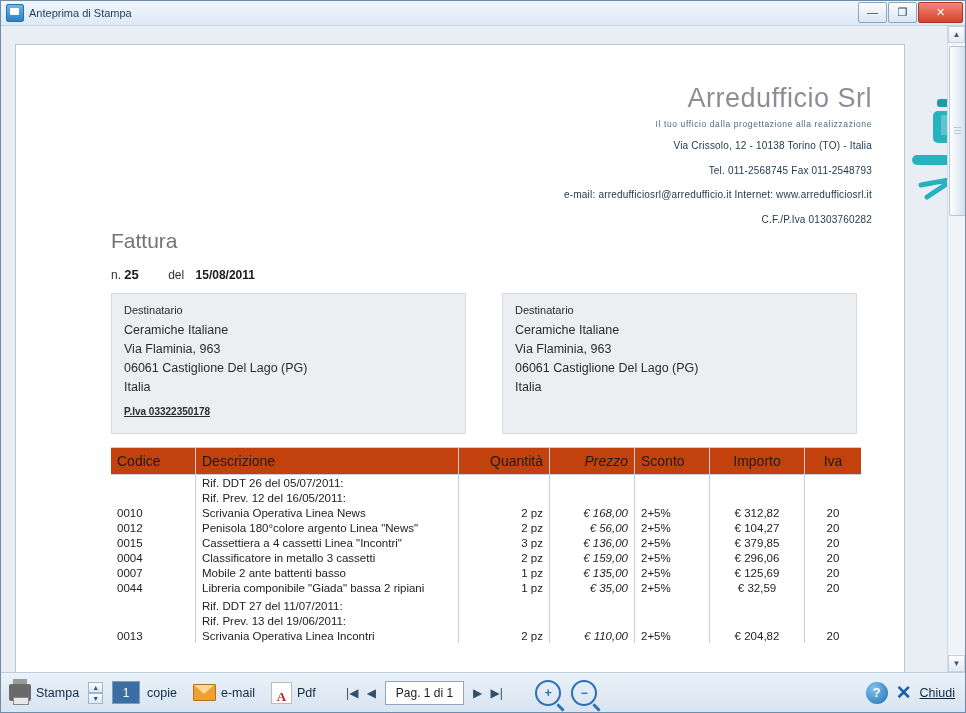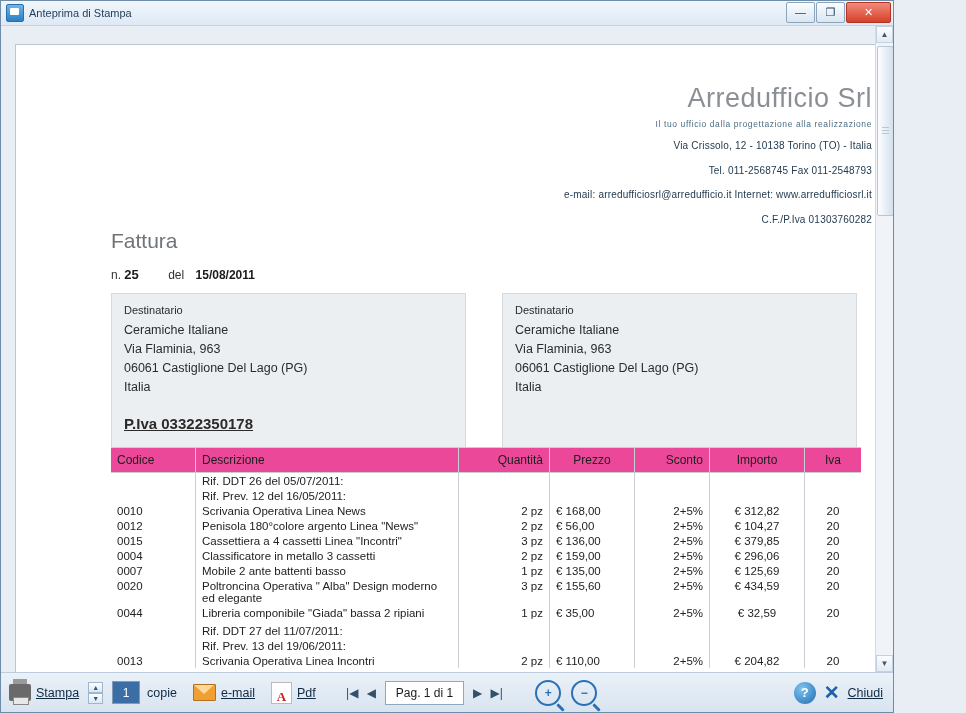--- a/index.html
+++ b/index.html
@@ -2,21 +2,21 @@
 <html><head>
 <meta charset="utf-8">
 <style>
   html,body{margin:0;padding:0;}
   body{
     width:966px;height:713px;overflow:hidden;
     font-family:"Liberation Sans", sans-serif;
     background:#e9eef5;
   }
   .window{
-    position:absolute;left:0;top:0;width:894px;height:713px;
+    position:absolute;left:0;top:0;width:966px;height:713px;
     border:1px solid #6e8ba8;
     background:linear-gradient(#e8eff7,#dce6f1);
     box-sizing:border-box;
     display:flex;flex-direction:column;
   }
   
   .titlebar{
     height:24px;flex:0 0 24px;
     background:linear-gradient(#f0f6fb,#dfe9f4);
     border-bottom:1px solid #c3d3e3;
@@ -96,49 +96,49 @@
   .numline .lbl{color:#333;}
   .numline .del{margin-left:26px;color:#333;}
   .numline .dateval{margin-left:8px;font-weight:bold;}
   .boxes{position:absolute;left:95px;top:248px;width:750px;display:flex;gap:36px;}
   .box{
     width:355px;background:#eceff1;border:1px solid #d6dade;
     padding:8px 12px 14px 12px;box-sizing:border-box;min-height:133px;
     font-size:12.5px;color:#2b2b2b;line-height:1.52;
   }
   .box .cap{font-size:11px;color:#2b2b2b;margin-bottom:2px;}
-  .box .piva{margin-top:16px;font-weight:bold;text-decoration:underline;font-size:15px;}
+  .box .piva{margin-top:7px;font-weight:bold;text-decoration:underline;font-size:10px;}
   
   .tbl{position:absolute;left:95px;top:402px;width:750px;font-size:11.5px;color:#222;}
   .tbl table{border-collapse:collapse;width:100%;}
   .tbl th{
-    font-weight:normal;font-size:12px;color:#1d1d1d;
+    font-weight:normal;font-size:14px;color:#1d1d1d;
     padding:5px 6px;border-top:1px solid #c8ced4;border-bottom:1px solid #c8ced4;
-    background:#ec4899;
+    background:#c2410c;
   }
   .tbl td{padding:1.5px 6px;vertical-align:top;}
   .col-cod{width:72px;text-align:left;}
   .col-desc{text-align:left;}
   .col-qta{width:78px;text-align:right;}
-  .col-prz{width:72px;}
-  .col-sco{width:62px;text-align:right;}
+  .col-prz{width:72px;text-align:right;font-style:italic;}
+  .col-sco{width:62px;text-align:left;}
   .col-imp{width:82px;text-align:center;}
   .col-iva{width:44px;text-align:center;}
   .sep-left{border-left:1px solid #c8ced4;}
   .sep-right{border-right:1px solid #c8ced4;}
   
   .toolbar{
     flex:0 0 39px;height:39px;
     background:linear-gradient(#eaf1f8,#d8e4f0);
     border-top:1px solid #bcccdc;
     display:flex;align-items:center;padding:0 8px;gap:7px;
     position:relative;
   }
   .tb-item{display:flex;align-items:center;gap:5px;font-size:12.5px;color:#102a43;cursor:default;}
-  .tb-item .lbl{text-decoration:underline;}
+  .tb-item .lbl{}
   .spin{display:flex;flex-direction:column;margin-left:2px;}
   .spin div{
     width:15px;height:11px;background:linear-gradient(#fbfdff,#dbe7f3);
     border:1px solid #9fb6cc;box-sizing:border-box;
     display:flex;align-items:center;justify-content:center;font-size:7px;color:#2b5a86;
   }
   .copies-box{
     width:26px;height:21px;border:1px solid #7f9cb8;background:#3b6ea5;color:#fff;
     display:flex;align-items:center;justify-content:center;font-size:12px;margin-left:2px;
   }
@@ -320,29 +320,20 @@
                 <tr>
                   <td class="col-cod">0007</td>
                   <td class="col-desc sep-left sep-right">Mobile 2 ante battenti basso</td>
                   <td class="col-qta sep-right">1 pz</td>
                   <td class="col-prz sep-right">€ 135,00</td>
                   <td class="col-sco sep-right">2+5%</td>
                   <td class="col-imp sep-right">€ 125,69</td>
                   <td class="col-iva">20</td>
                 </tr>
                 <tr>
-                  <td class="col-cod">0020</td>
-                  <td class="col-desc sep-left sep-right">Poltroncina Operativa " Alba" Design moderno ed elegante</td>
-                  <td class="col-qta sep-right">3 pz</td>
-                  <td class="col-prz sep-right">€ 155,60</td>
-                  <td class="col-sco sep-right">2+5%</td>
-                  <td class="col-imp sep-right">€ 434,59</td>
-                  <td class="col-iva">20</td>
-                </tr>
-                <tr>
                   <td class="col-cod">0044</td>
                   <td class="col-desc sep-left sep-right">Libreria componibile "Giada" bassa 2 ripiani</td>
                   <td class="col-qta sep-right">1 pz</td>
                   <td class="col-prz sep-right">€ 35,00</td>
                   <td class="col-sco sep-right">2+5%</td>
                   <td class="col-imp sep-right">€ 32,59</td>
                   <td class="col-iva">20</td>
                 </tr>
                 <tr>
                   <td class="col-cod"></td>

